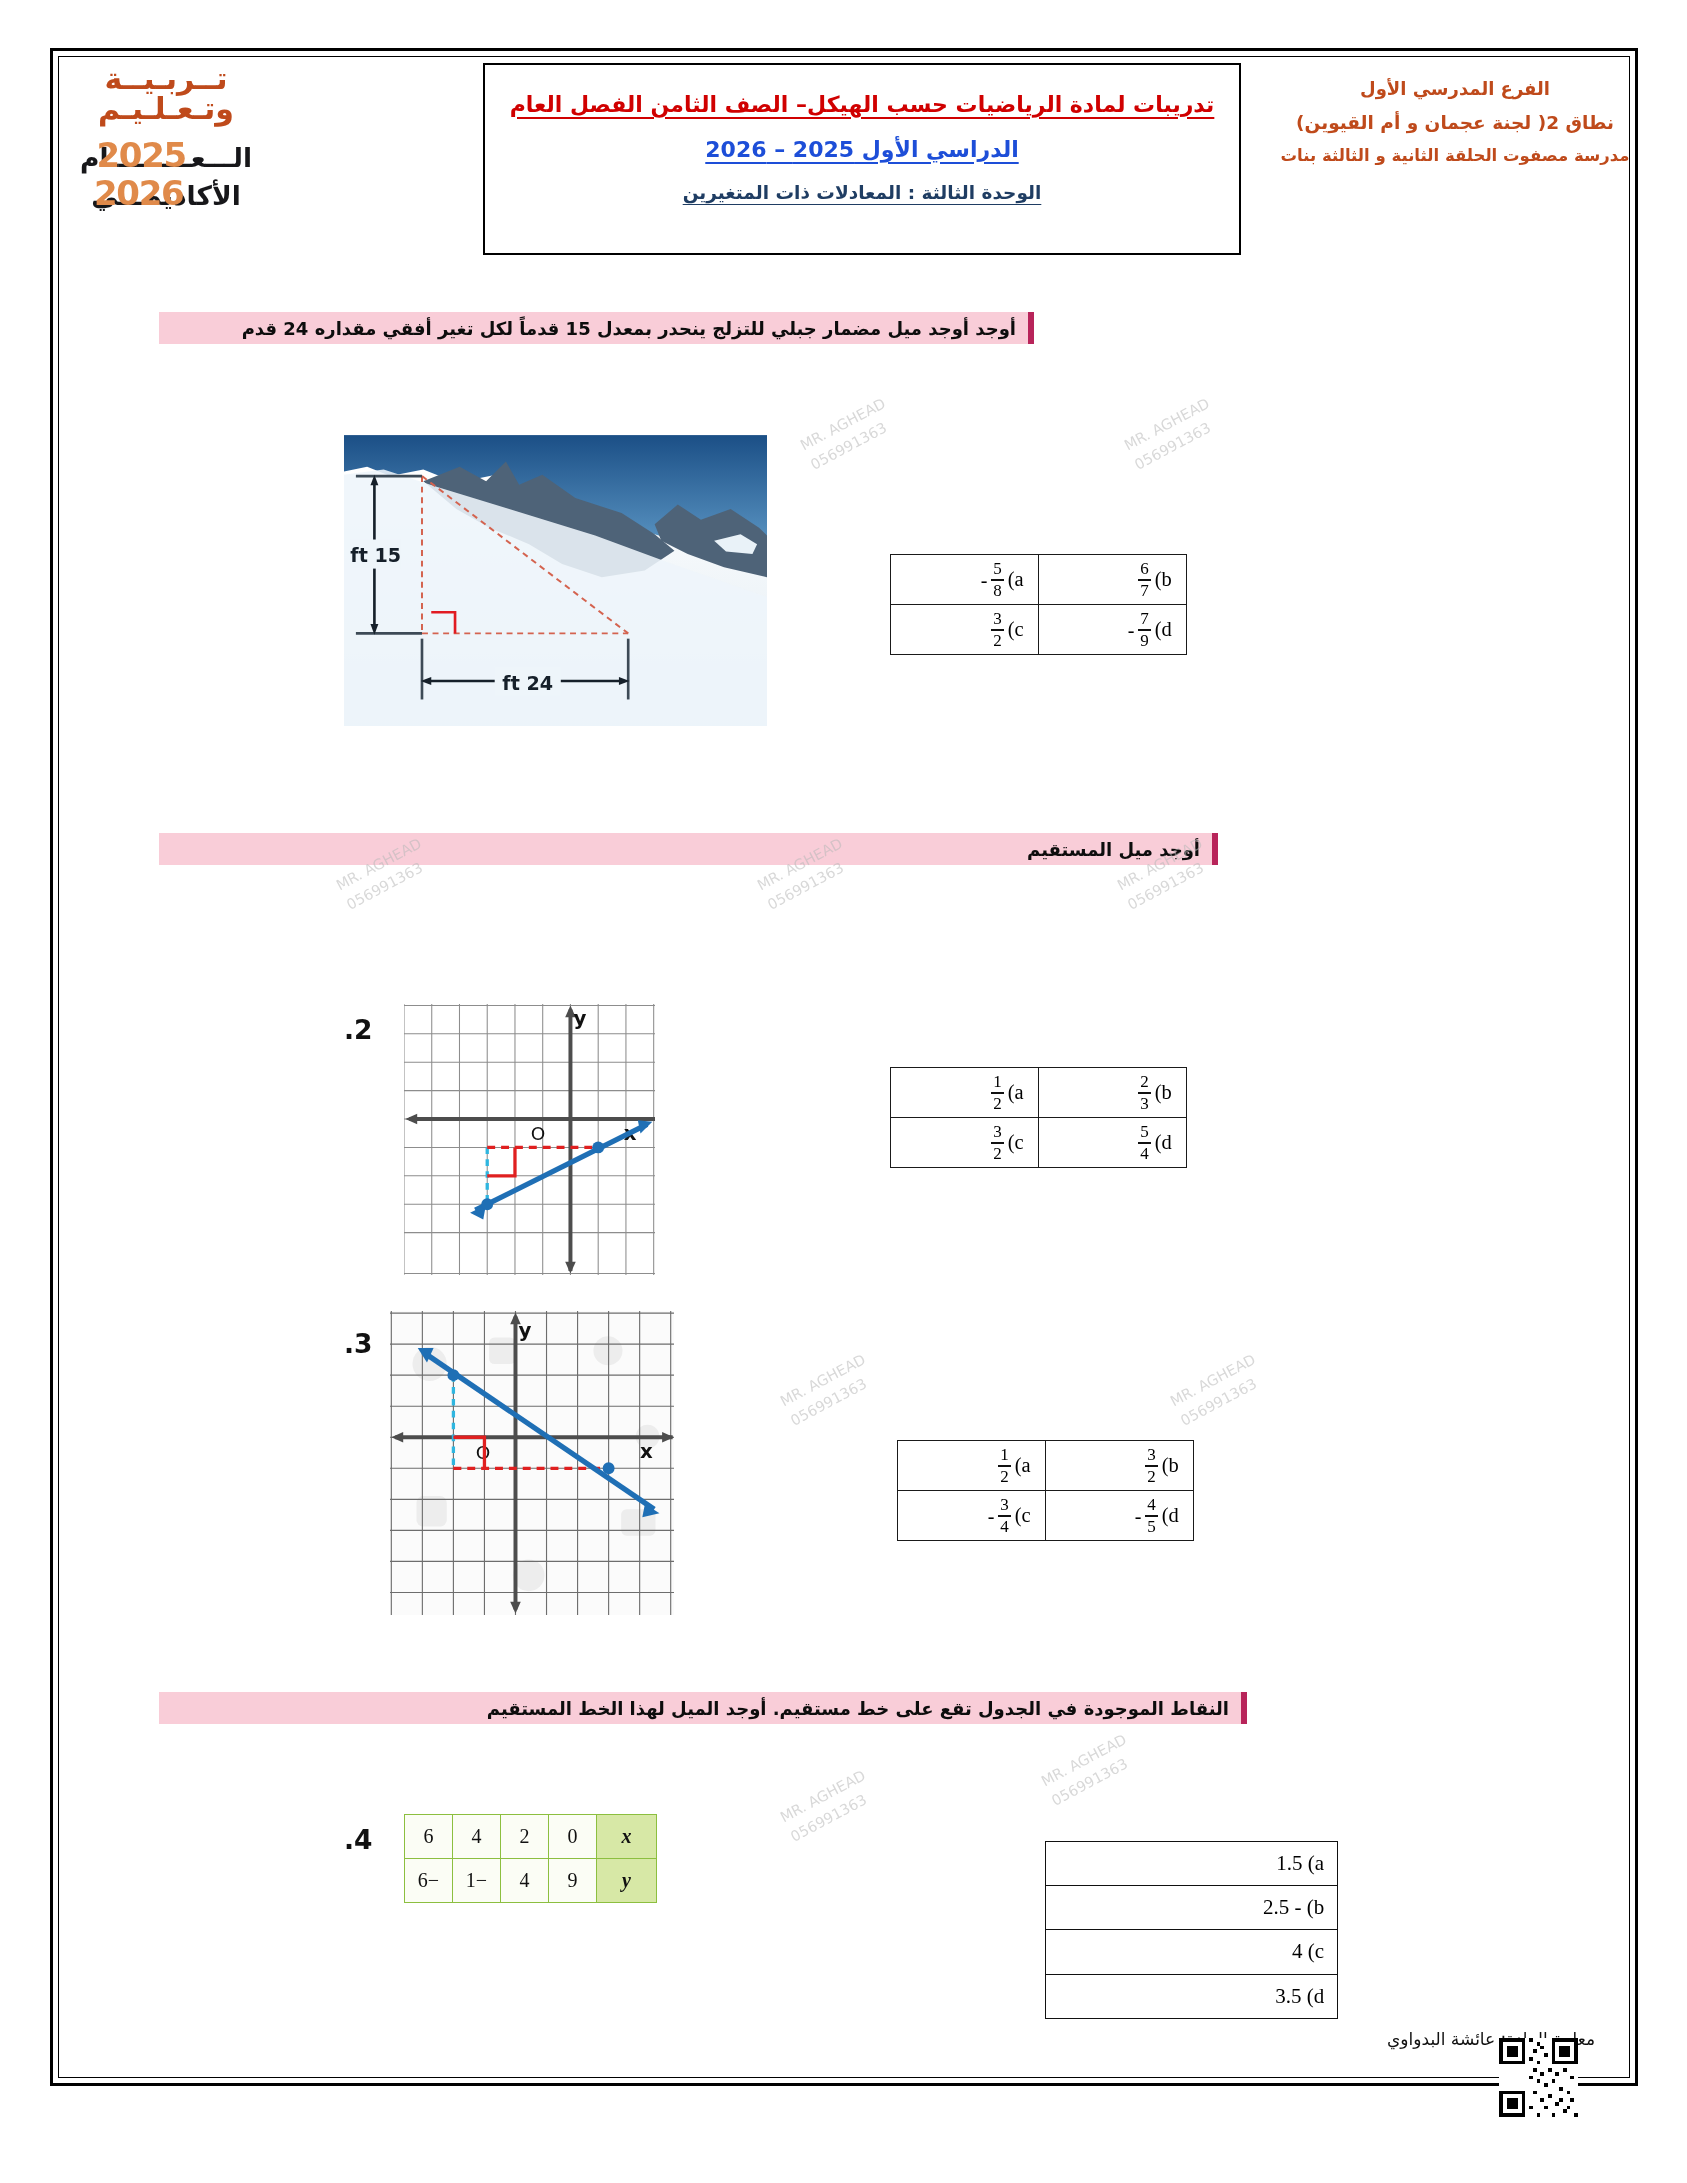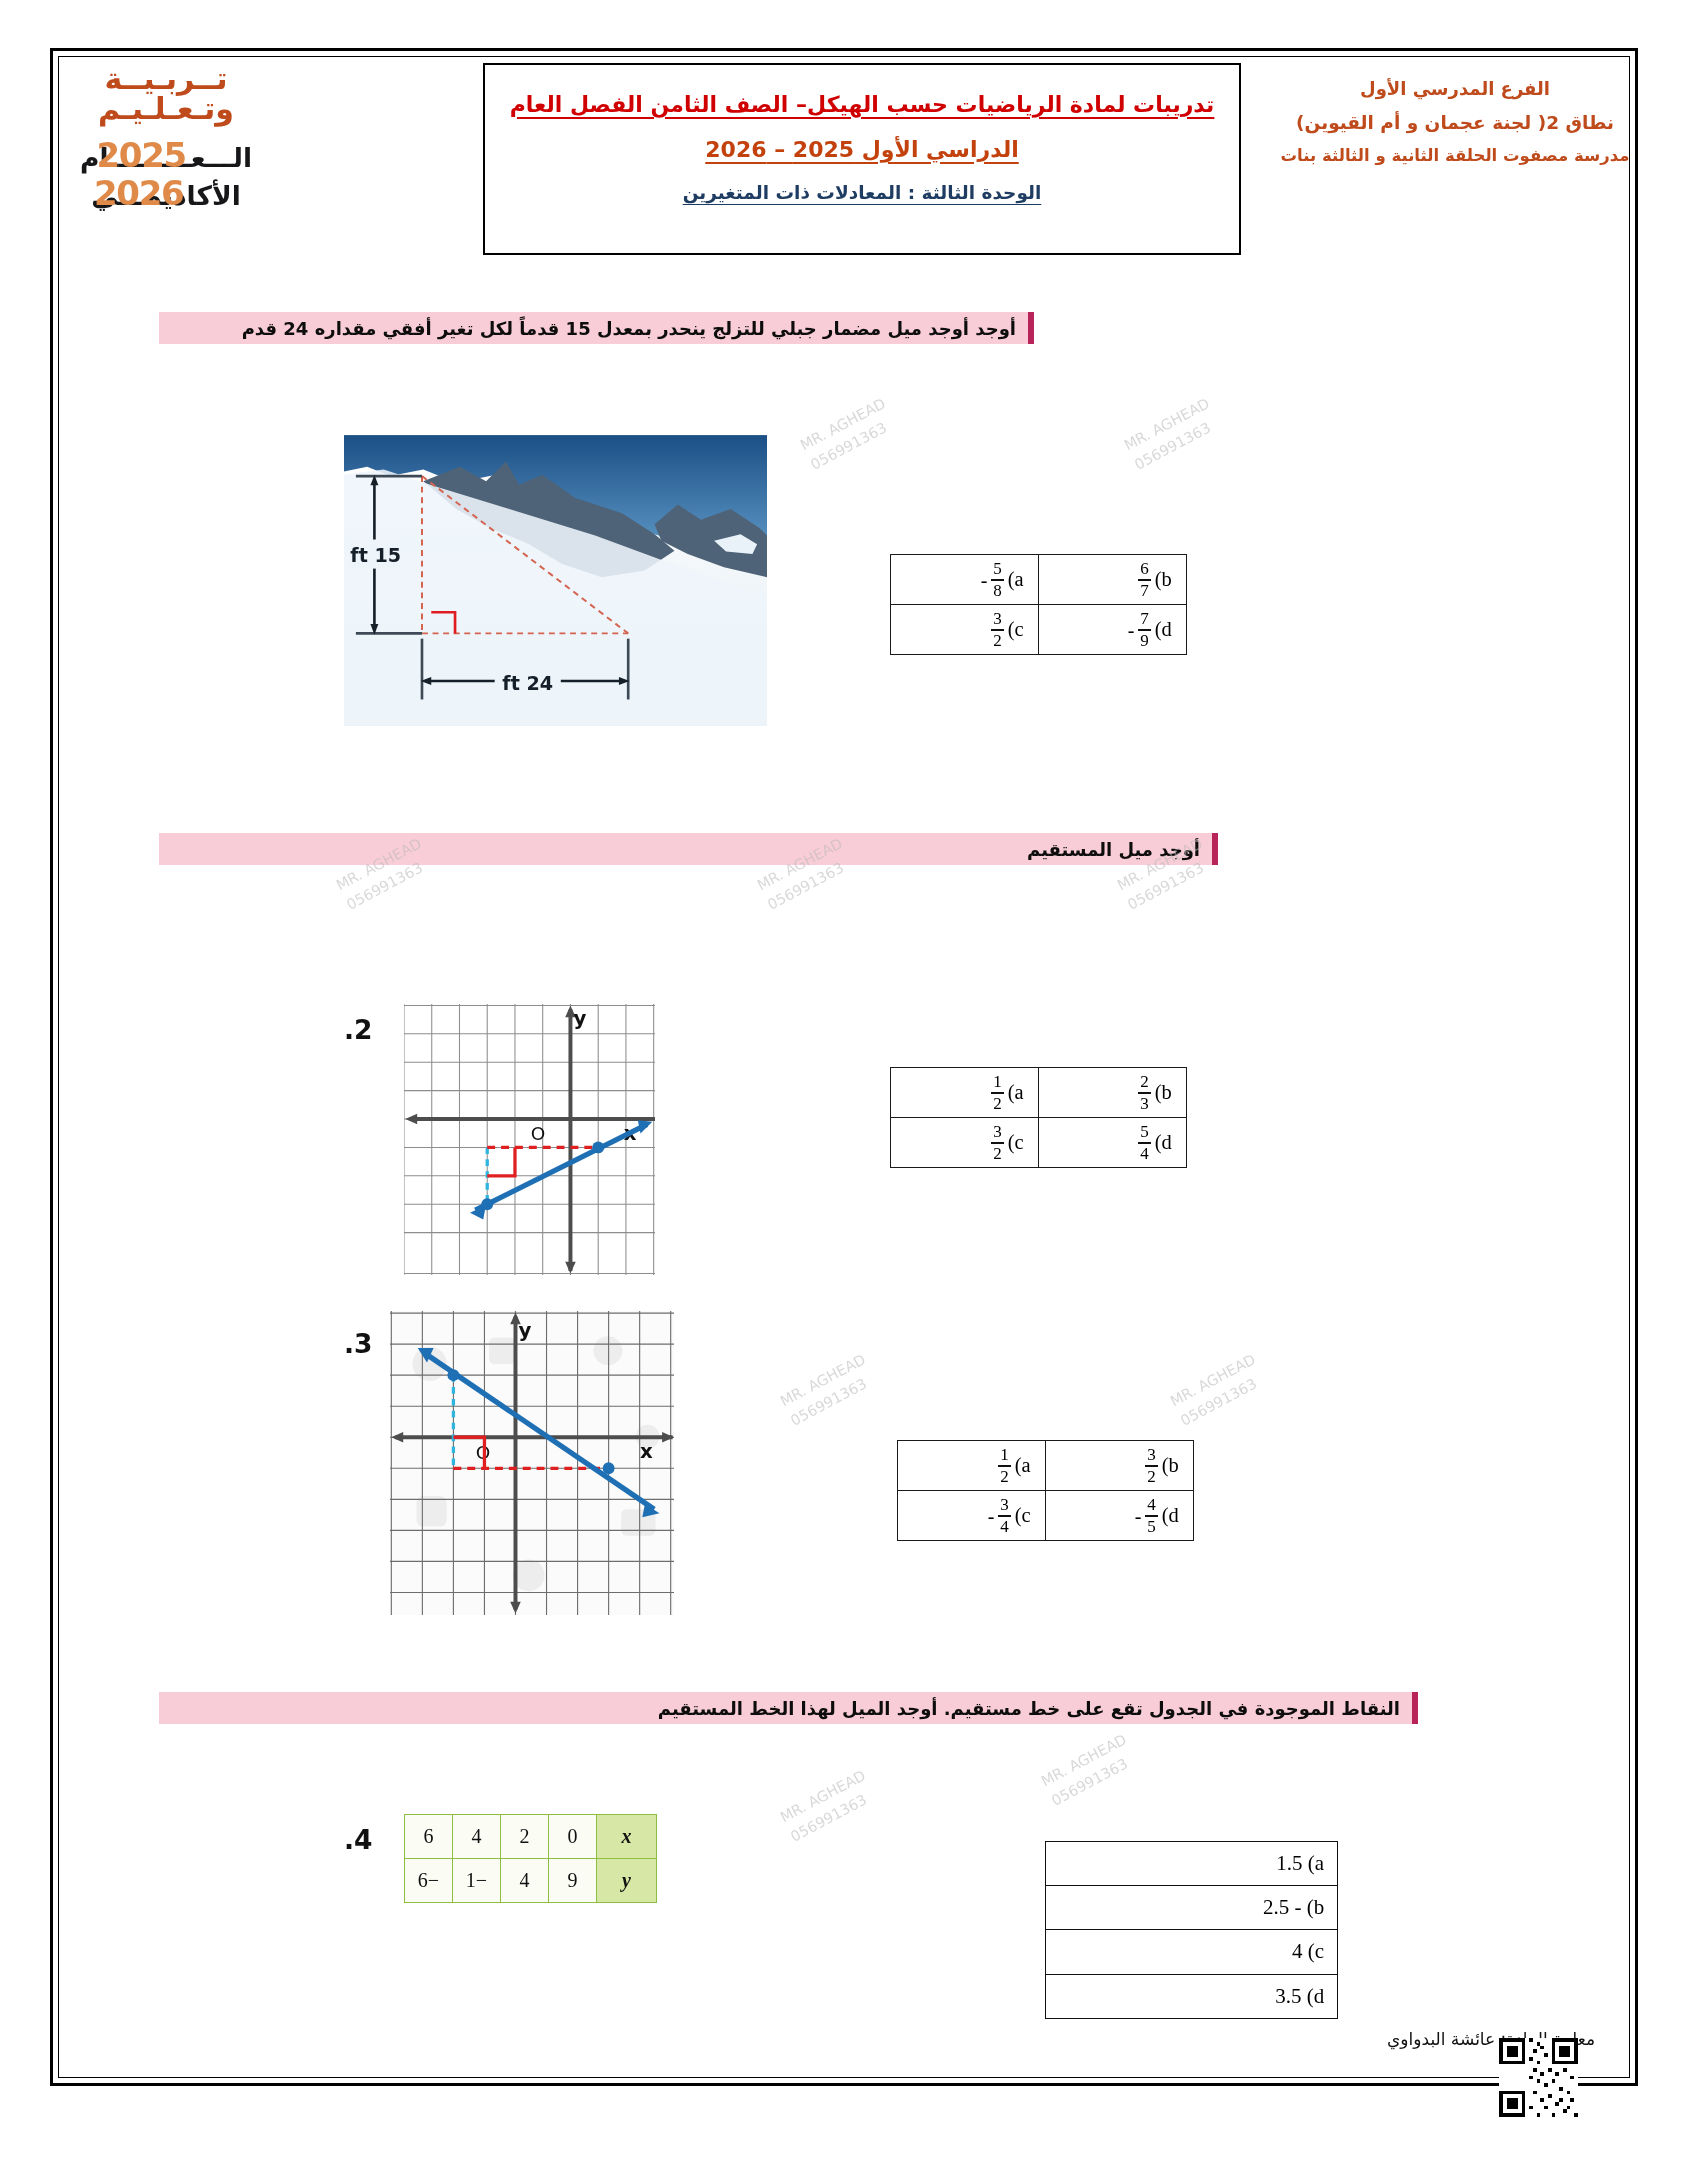--- a/index.html
+++ b/index.html
@@ -39,21 +39,21 @@
   .titlebox{
     position:absolute;left:430px;top:12px;width:758px;height:192px;
     border:2.6px solid #000;box-sizing:border-box;text-align:center;
     font-family:"DejaVu Sans","Liberation Sans",sans-serif;
   }
   .t-line1{
     color:#d00000;font-weight:bold;font-size:22px;margin-top:26.5px;
     text-decoration:underline;text-underline-offset:4.6px;
   }
   .t-line2{
-    color:#c2410c;font-weight:bold;font-size:22px;margin-top:20px;
+    color:#1d4ed8;font-weight:bold;font-size:22px;margin-top:20px;
     text-decoration:underline;text-underline-offset:4.6px;
   }
   .t-line3{
     color:#1f3d63;font-weight:bold;font-size:18.5px;margin-top:20px;
     text-decoration:underline;text-underline-offset:4.6px;
   }
   .school{
     position:absolute;left:1217px;top:26.5px;width:370px;text-align:center;
     color:#bf4a1b;font-family:"DejaVu Sans","Liberation Sans",sans-serif;
     font-weight:bold;
@@ -467,21 +467,21 @@
             <span class="num">3</span>
             <span class="den">4</span>
           </span>
           <span class="lbl">(c</span>
         </span>
       </td>
     </tr>
   </tbody>
     </table>
 
-  <div class="qbar" style="left:106px;top:1641px;width:1259px;">
+  <div class="qbar" style="left:106px;top:1641px;width:1088px;">
     <span>النقاط الموجودة في الجدول تقع على خط مستقيم. أوجد الميل لهذا الخط المستقيم</span>
   </div>
 
   <div class="qnum" style="left:291px;top:1773px;">4.</div>
 
   <table class="dtable" style="left:351px;top:1763px;">
     <tbody>
         <tr>
       <td class="hd">x</td>
       <td>0</td>

